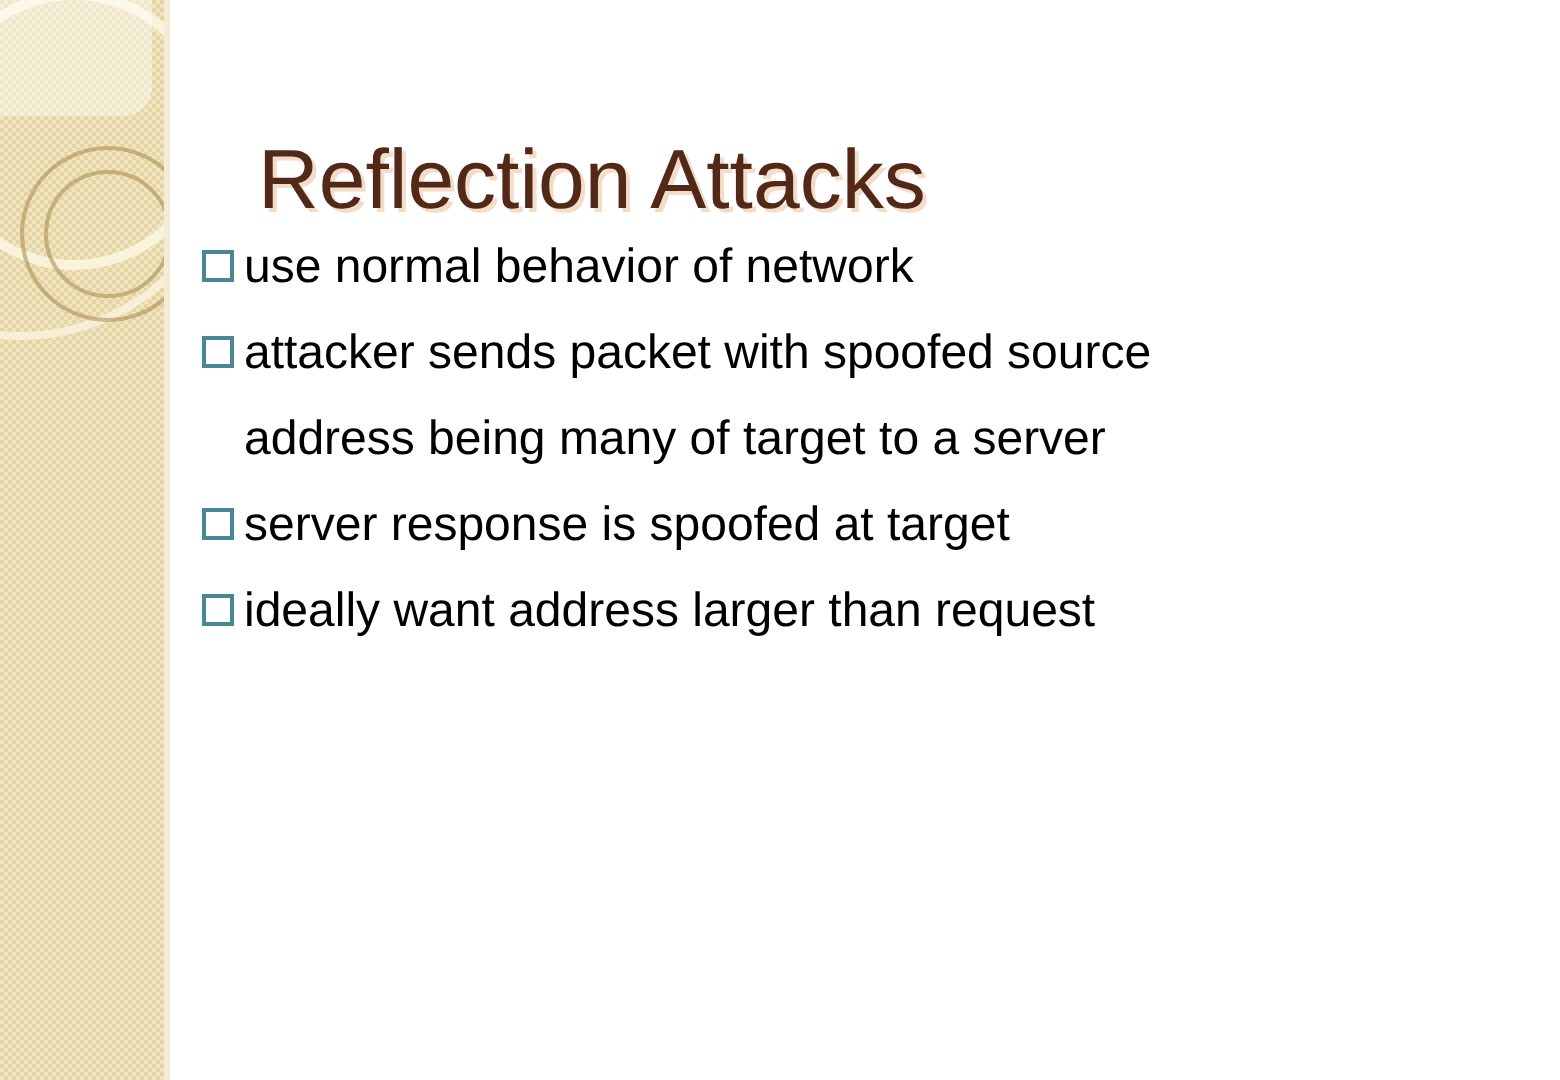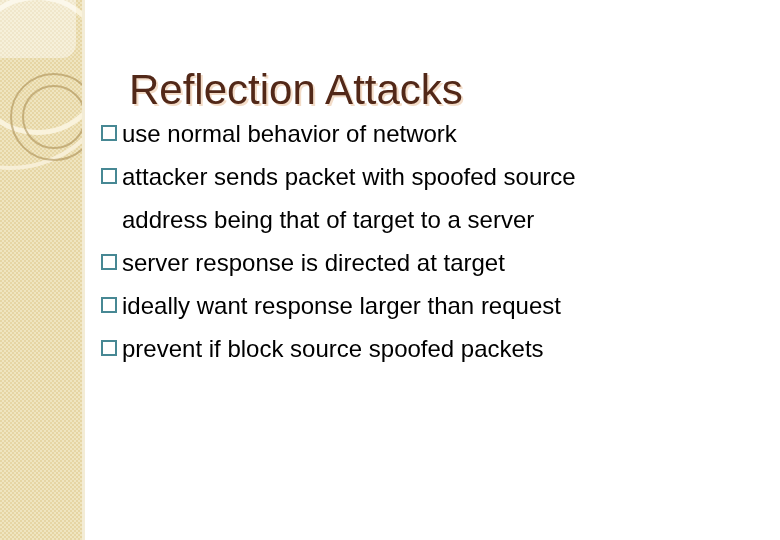--- a/index.html
+++ b/index.html
@@ -74,32 +74,28 @@
   <h1 class="title">Reflection Attacks</h1>
 
   <div class="bullets">
     <div class="bullet-item">
       <span class="sq"></span>
       <span class="t">use normal behavior of network</span>
     </div>
     <div class="bullet-item">
       <span class="sq"></span>
       <span class="t">attacker sends packet with spoofed source
-address being that of target to a server</span>
+address being many of target to a server</span>
     </div>
     <div class="bullet-item">
       <span class="sq"></span>
-      <span class="t">server response is directed at target</span>
+      <span class="t">server response is spoofed at target</span>
     </div>
     <div class="bullet-item">
       <span class="sq"></span>
     </div>
     <div class="bullet-item">
       <span class="sq"></span>
-      <span class="t">ideally want response larger than request</span>
-    </div>
-    <div class="bullet-item">
-      <span class="sq"></span>
-      <span class="t">prevent if block source spoofed packets</span>
+      <span class="t">ideally want address larger than request</span>
     </div>
   </div>
 
 </div>
 
 </body></html>

